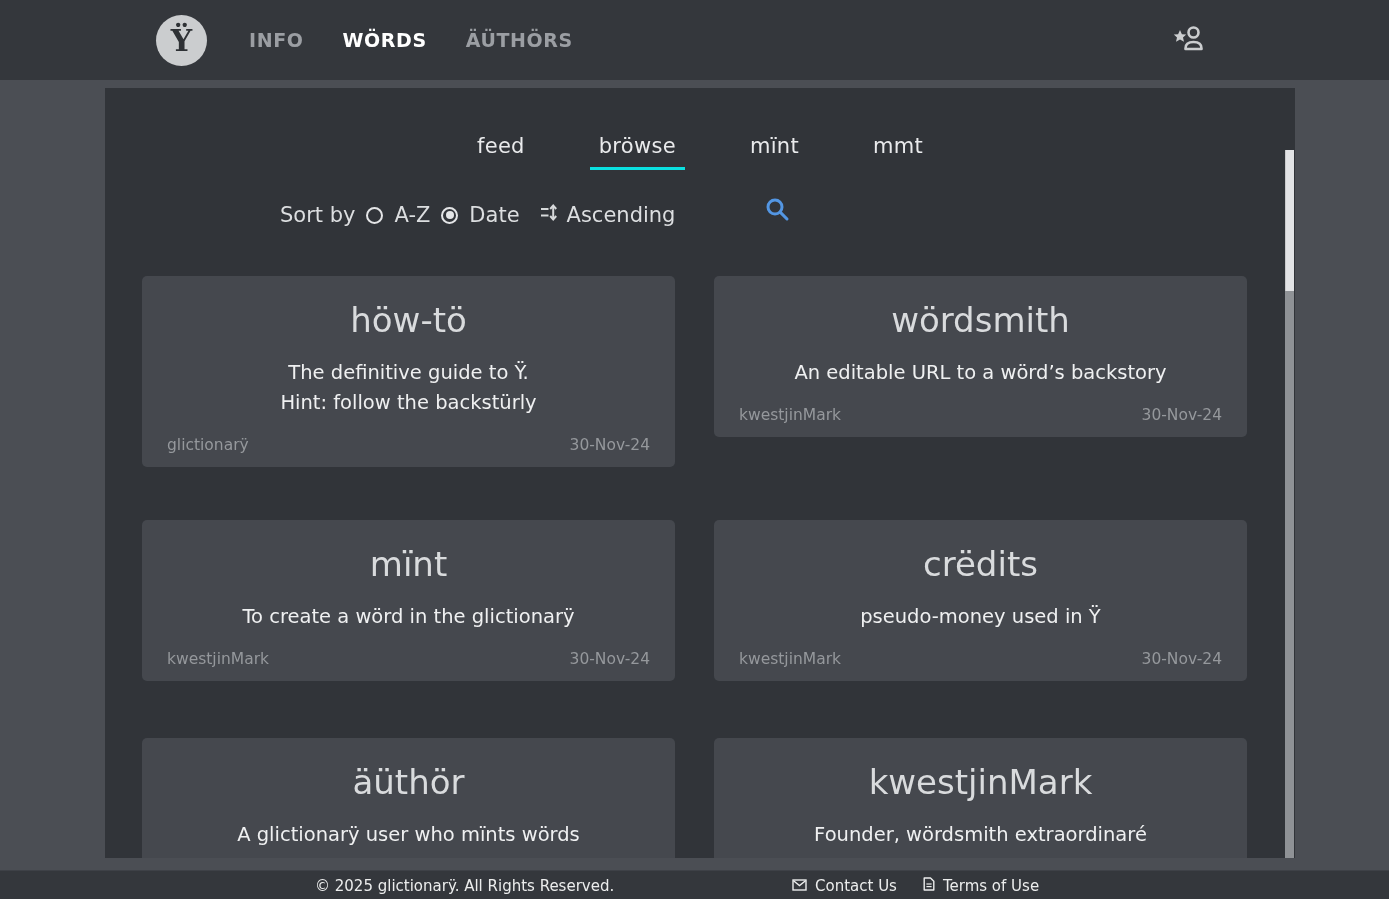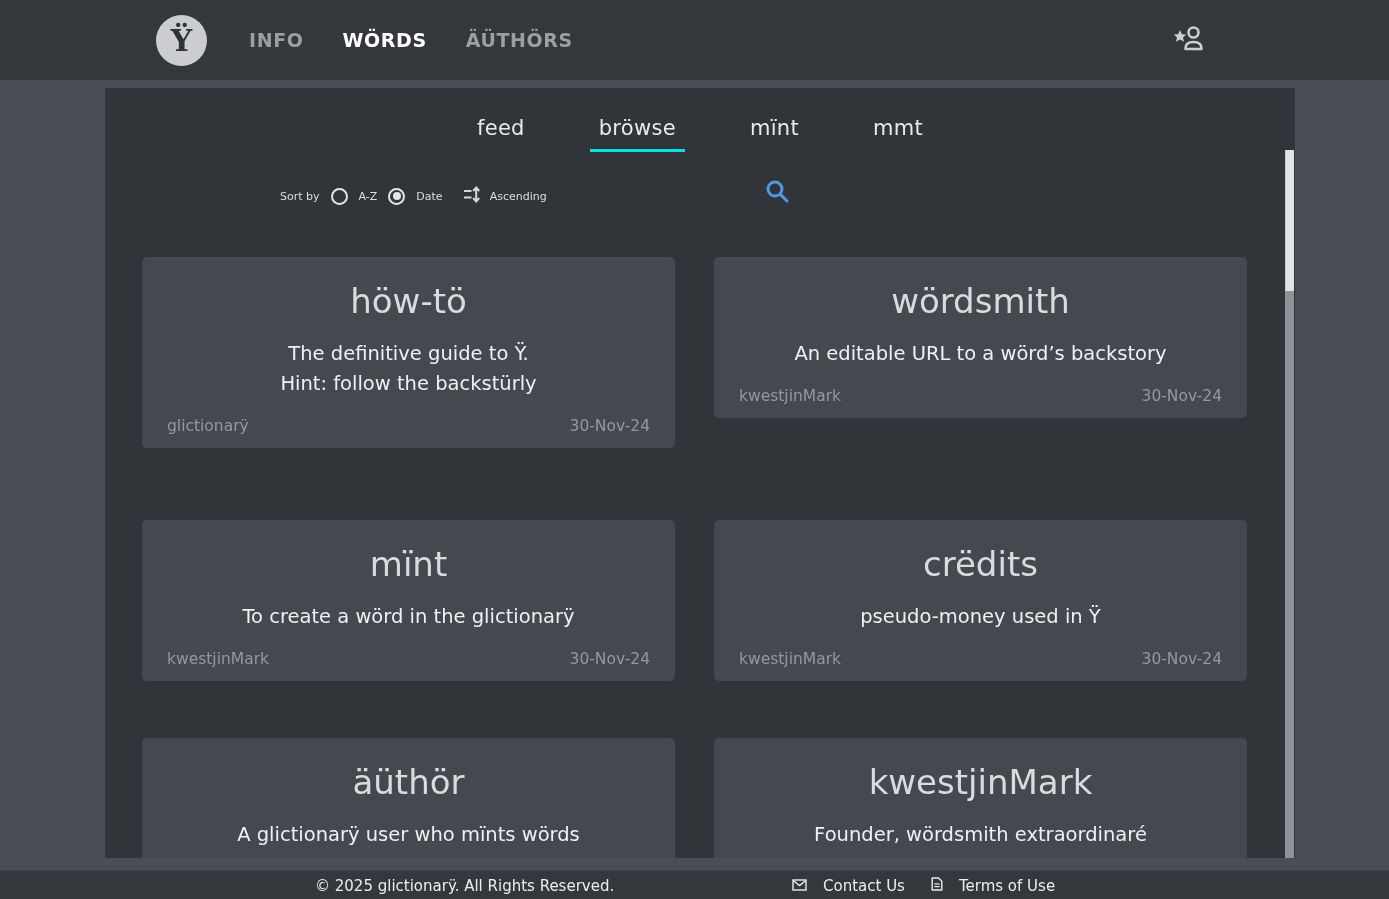--- a/index.html
+++ b/index.html
@@ -30,33 +30,33 @@
   .nav-link.active { color:#ffffff; }
   .person-icon { margin-left:auto; margin-right:181px; cursor:pointer; }
 
   
   .main {
     position:absolute; left:105px; top:88px; width:1190px; height:770px;
     background:#313439; overflow:hidden;
   }
 
   
-  .tabs { display:flex; justify-content:center; gap:56px; padding-top:28px; }
+  .tabs { display:flex; justify-content:center; gap:56px; padding-top:46px; }
   .tab {
     font-size:21px; color:#e9eaec; letter-spacing:0.3px; cursor:pointer;
     padding:0 9px 9px 9px; border-bottom:3px solid transparent;
   }
   .tab.active { border-bottom-color:#0be0e0; }
 
   
   .toolbar { position:relative; height:40px; margin-top:26px; }
   .sort-group {
     position:absolute; left:175px; top:7px;
     display:flex; align-items:center; gap:11px;
-    color:#dcdee0; font-size:11px;
+    color:#dcdee0; font-size:21px;
   }
   .radio {
     width:17px; height:17px; border-radius:50%;
     border:2.5px solid #e4e5e7; display:inline-flex;
     align-items:center; justify-content:center; cursor:pointer; flex:0 0 auto;
   }
   .radio .dot { width:8px; height:8px; border-radius:50%; background:transparent; }
   .radio.checked .dot { background:#e4e5e7; }
   .sort-dir { display:flex; align-items:center; gap:9px; margin-left:8px; cursor:pointer; }
   .search-group { position:absolute; left:650px; top:0; display:flex; align-items:center; }
@@ -64,21 +64,21 @@
     width:320px; height:29px; background:#2b2e33;
     border:1.5px solid #d6d8da; border-radius:4px;
     color:#d3d5d7; font-size:15px; padding:0 9px; outline:none;
     font-family:"DejaVu Sans","Liberation Sans",sans-serif;
   }
   .search-input::placeholder { color:#9fa2a6; }
   .search-btn { margin-left:9px; cursor:pointer; display:flex; }
 
   
   .cards-row { position:absolute; left:37px; width:1106px; display:flex; gap:39px; align-items:flex-start; }
-  .row-0 { top:169px; } .row-1 { top:432px; } .row-2 { top:650px; }
+  .row-0 { top:188px; } .row-1 { top:432px; } .row-2 { top:650px; }
   .card {
     width:533px; background:#45484e; border-radius:5px;
     padding:16px 25px 12px 25px; display:flex; flex-direction:column; cursor:pointer;
   }
   .card-title {
     margin-top:8px; text-align:center; font-size:34px; line-height:40px;
     color:#d9dbdd; font-weight:normal;
   }
   .card-desc {
     margin-top:18px; text-align:center; font-size:19.5px; line-height:30px;
@@ -104,21 +104,21 @@
     background:#34373c; border-top:1px solid #3e4147; z-index:5;
   }
   .copyright {
     position:absolute; left:315px; top:0; height:45px; line-height:30px;
     font-size:15px; color:#eceded;
   }
   .footer-links {
     position:absolute; left:792px; top:0; height:29px;
     display:flex; gap:26px; align-items:center;
   }
-  .footer-link { display:flex; align-items:center; gap:16px; color:#eceded; font-size:15px; cursor:pointer; }
+  .footer-link { display:flex; align-items:center; gap:8px; color:#eceded; font-size:15px; cursor:pointer; }
 
   .corner-dot { position:absolute; left:0; bottom:0; width:4px; height:4px; background:#27c46c; border-radius:4px 4px 0 0; }
 </style>
 </head>
 <body>
 
 <nav class="navbar">
   <div class="logo">
     <span>Ÿ</span>
   </div>

